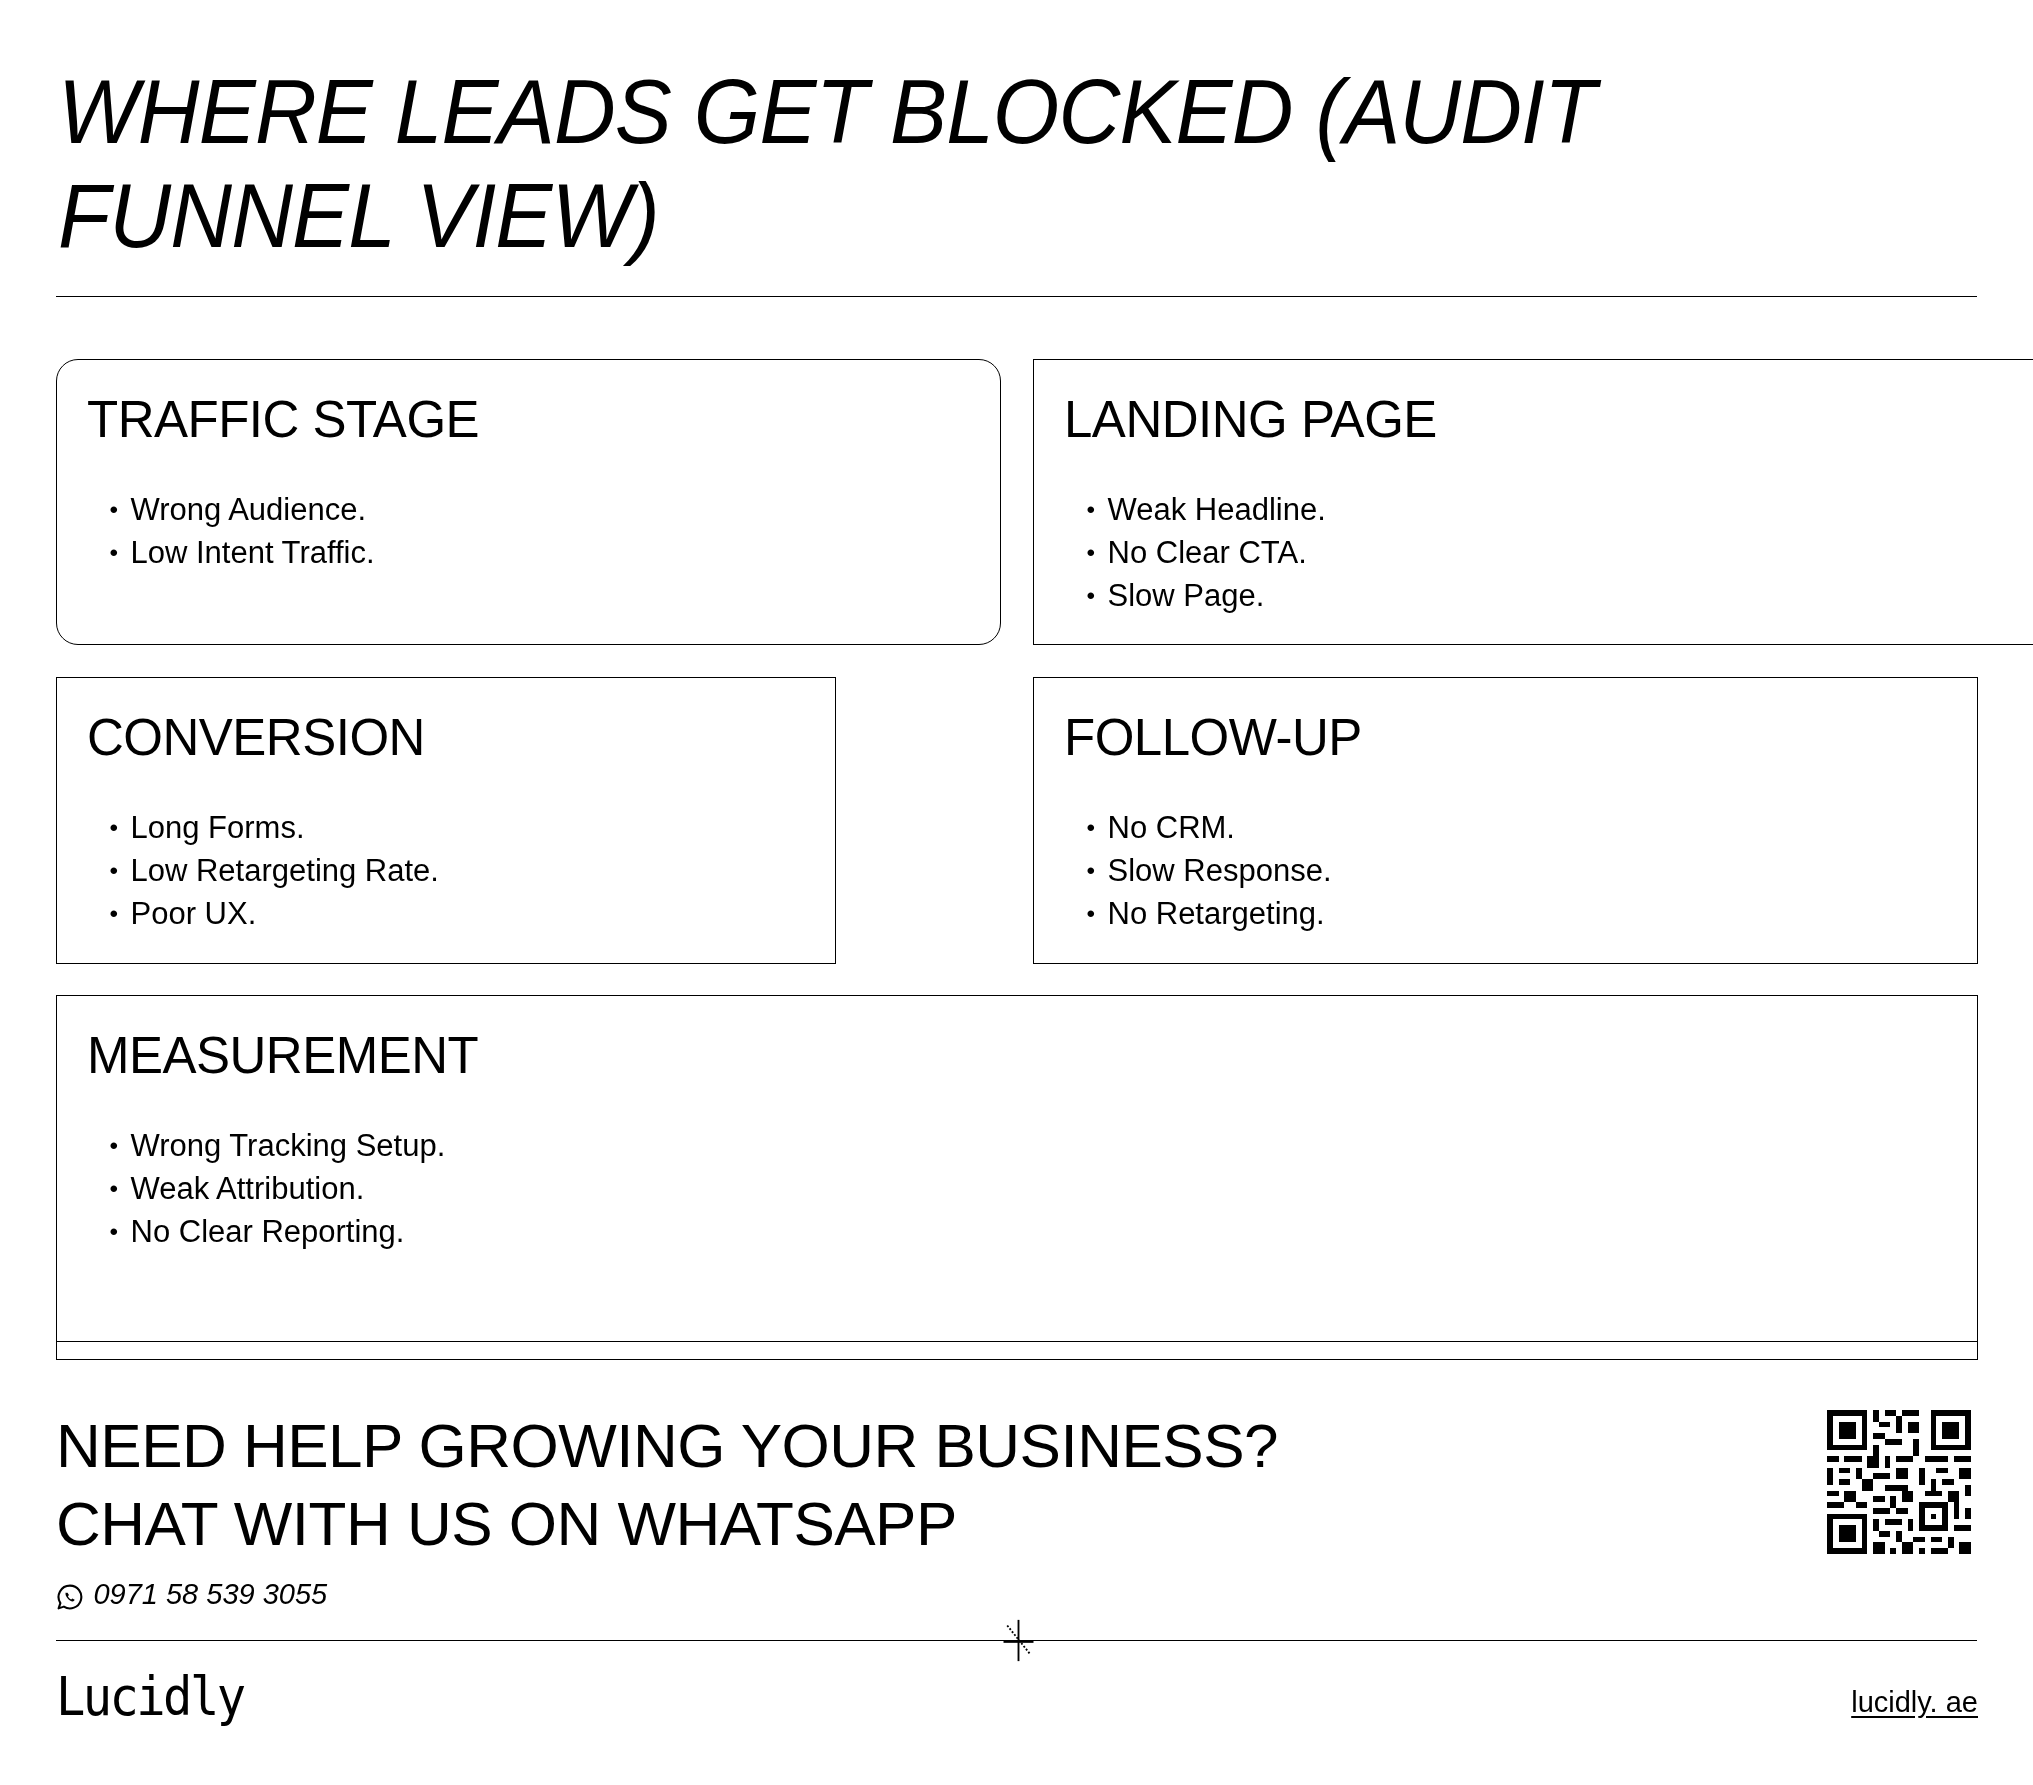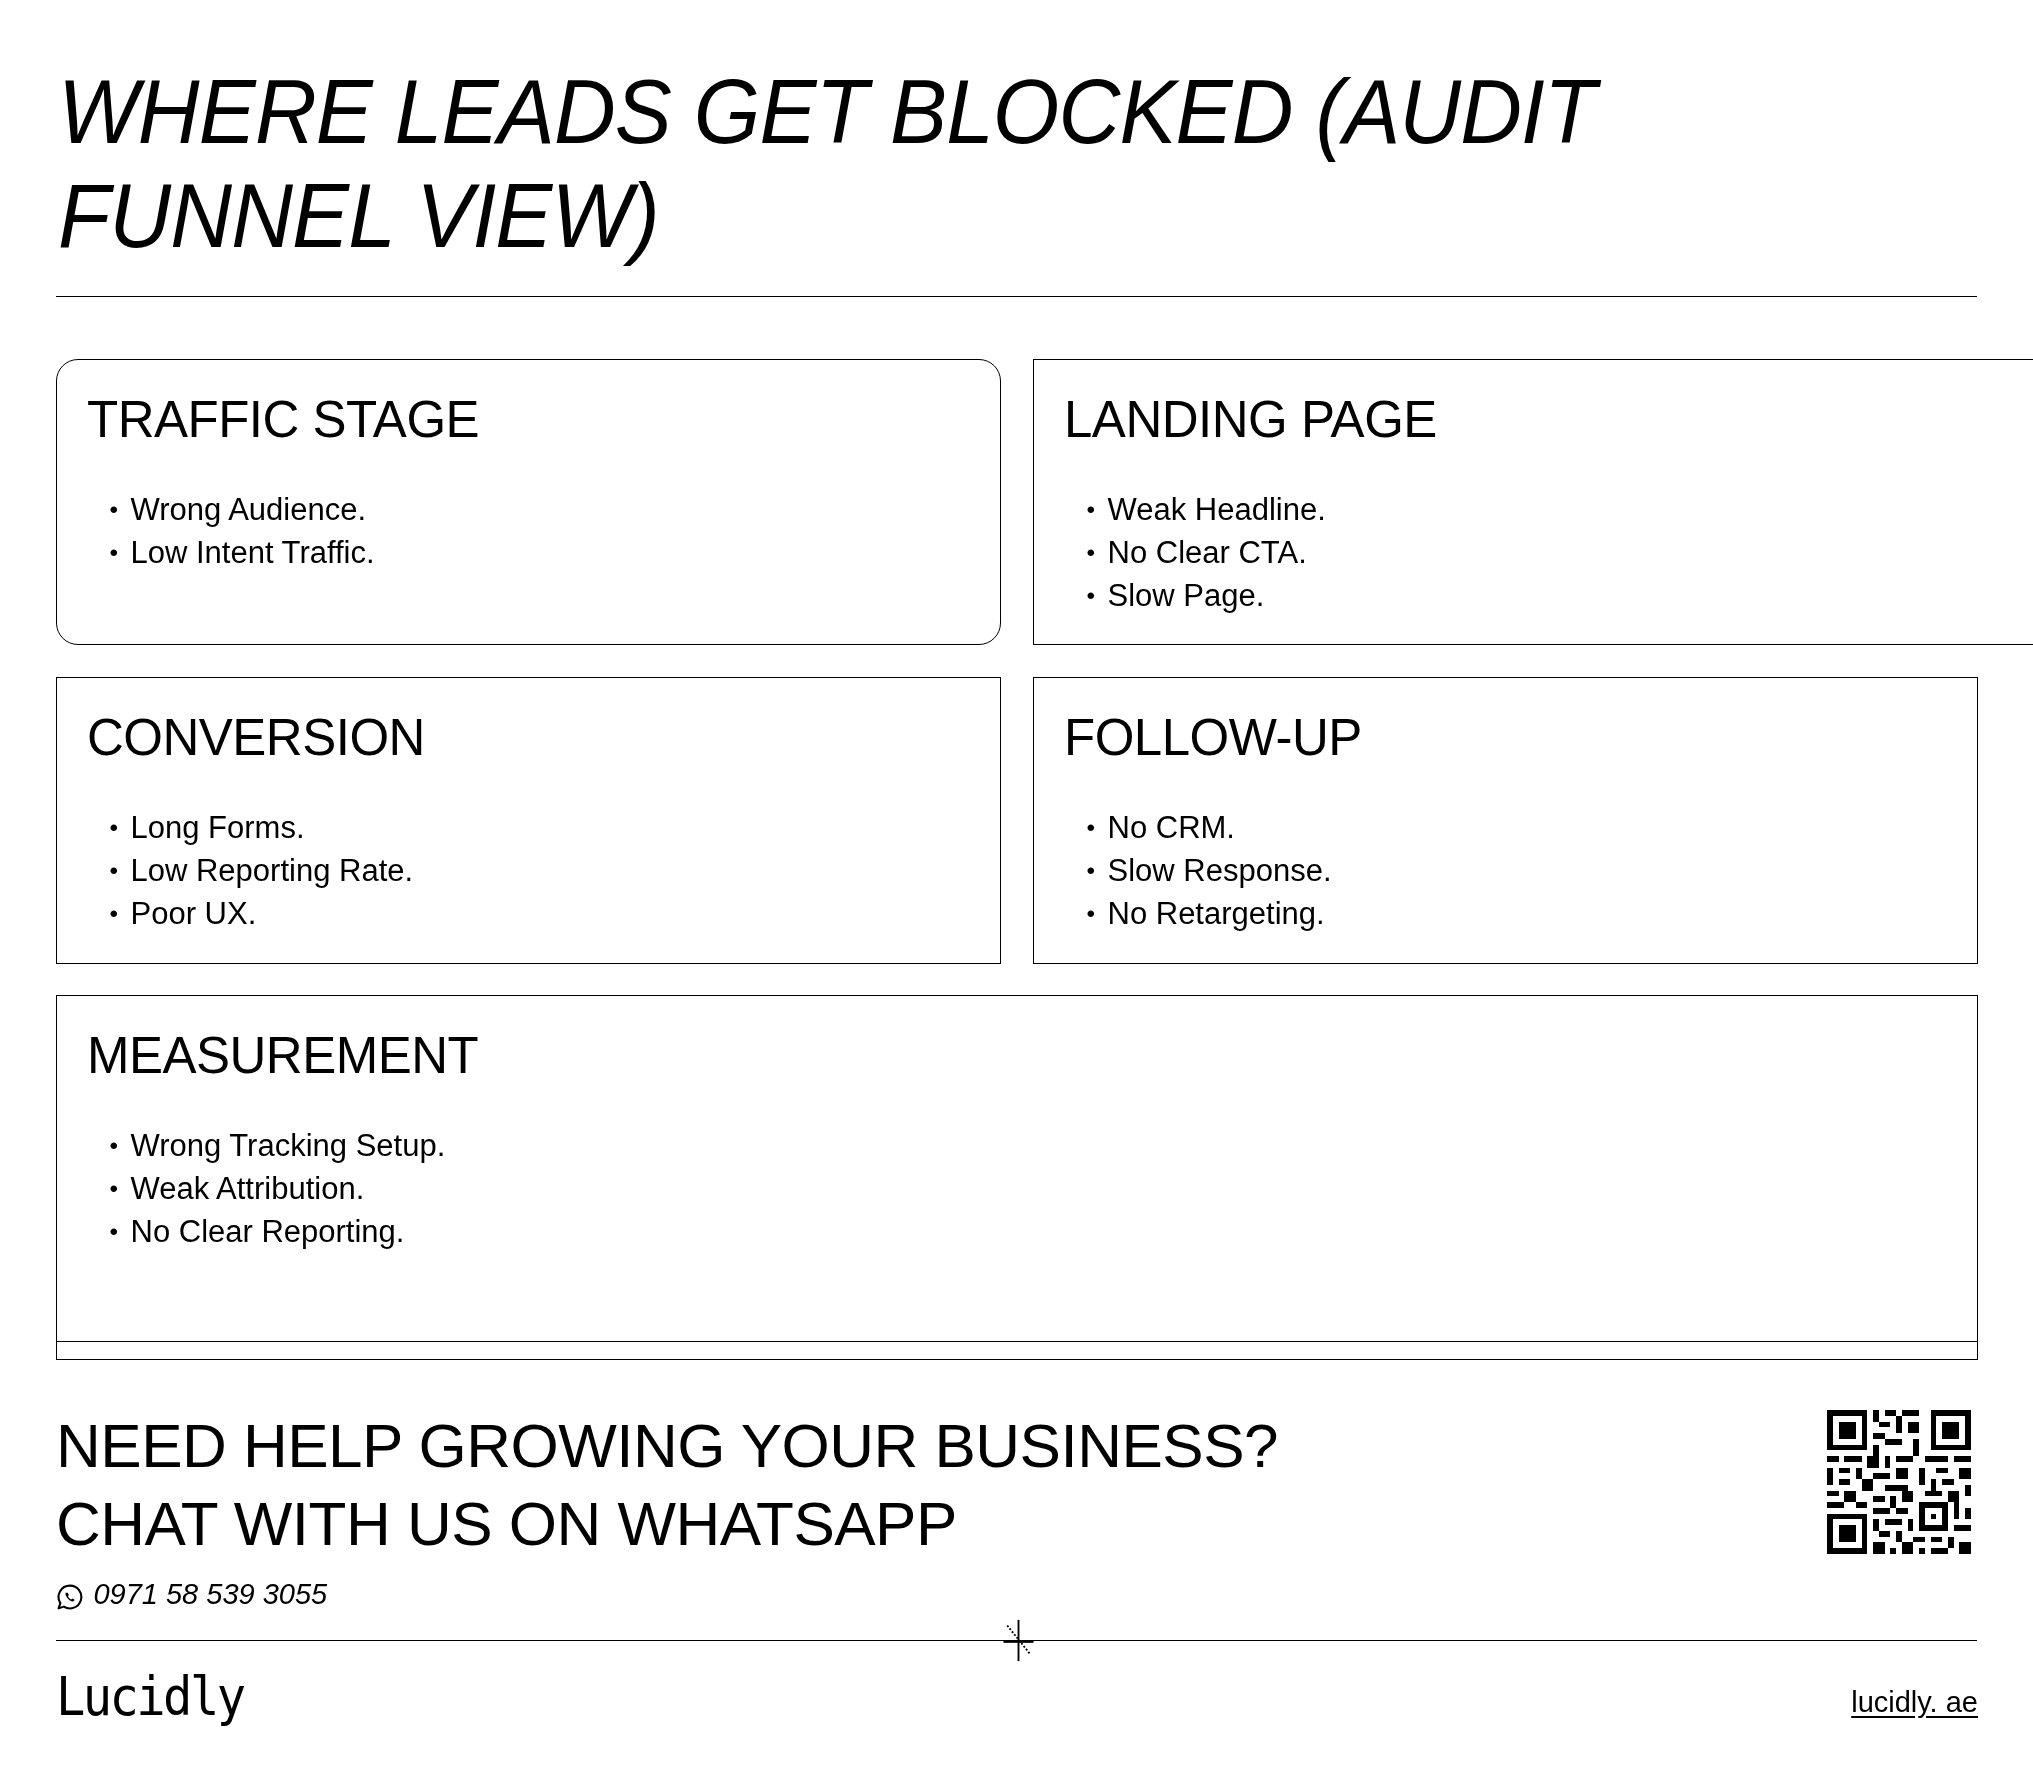--- a/index.html
+++ b/index.html
@@ -88,30 +88,30 @@
         <span class="bullet">•</span>
         <span class="bullet-text">No Clear CTA.</span>
       </li>
     <li>
         <span class="bullet">•</span>
         <span class="bullet-text">Slow Page.</span>
       </li>
   </ul>
 </section>
 
-<section class="card" style="left:56px;top:677px;width:945px;height:287px;">
+<section class="card" style="left:56px;top:677px;width:780px;height:287px;">
   <h2 class="card-title">CONVERSION</h2>
   <ul>
     <li>
         <span class="bullet">•</span>
         <span class="bullet-text">Long Forms.</span>
       </li>
     <li>
         <span class="bullet">•</span>
-        <span class="bullet-text">Low Reporting Rate.</span>
+        <span class="bullet-text">Low Retargeting Rate.</span>
       </li>
     <li>
         <span class="bullet">•</span>
         <span class="bullet-text">Poor UX.</span>
       </li>
   </ul>
 </section>
 
 <section class="card" style="left:1033px;top:677px;width:945px;height:287px;">
   <h2 class="card-title">FOLLOW-UP</h2>

